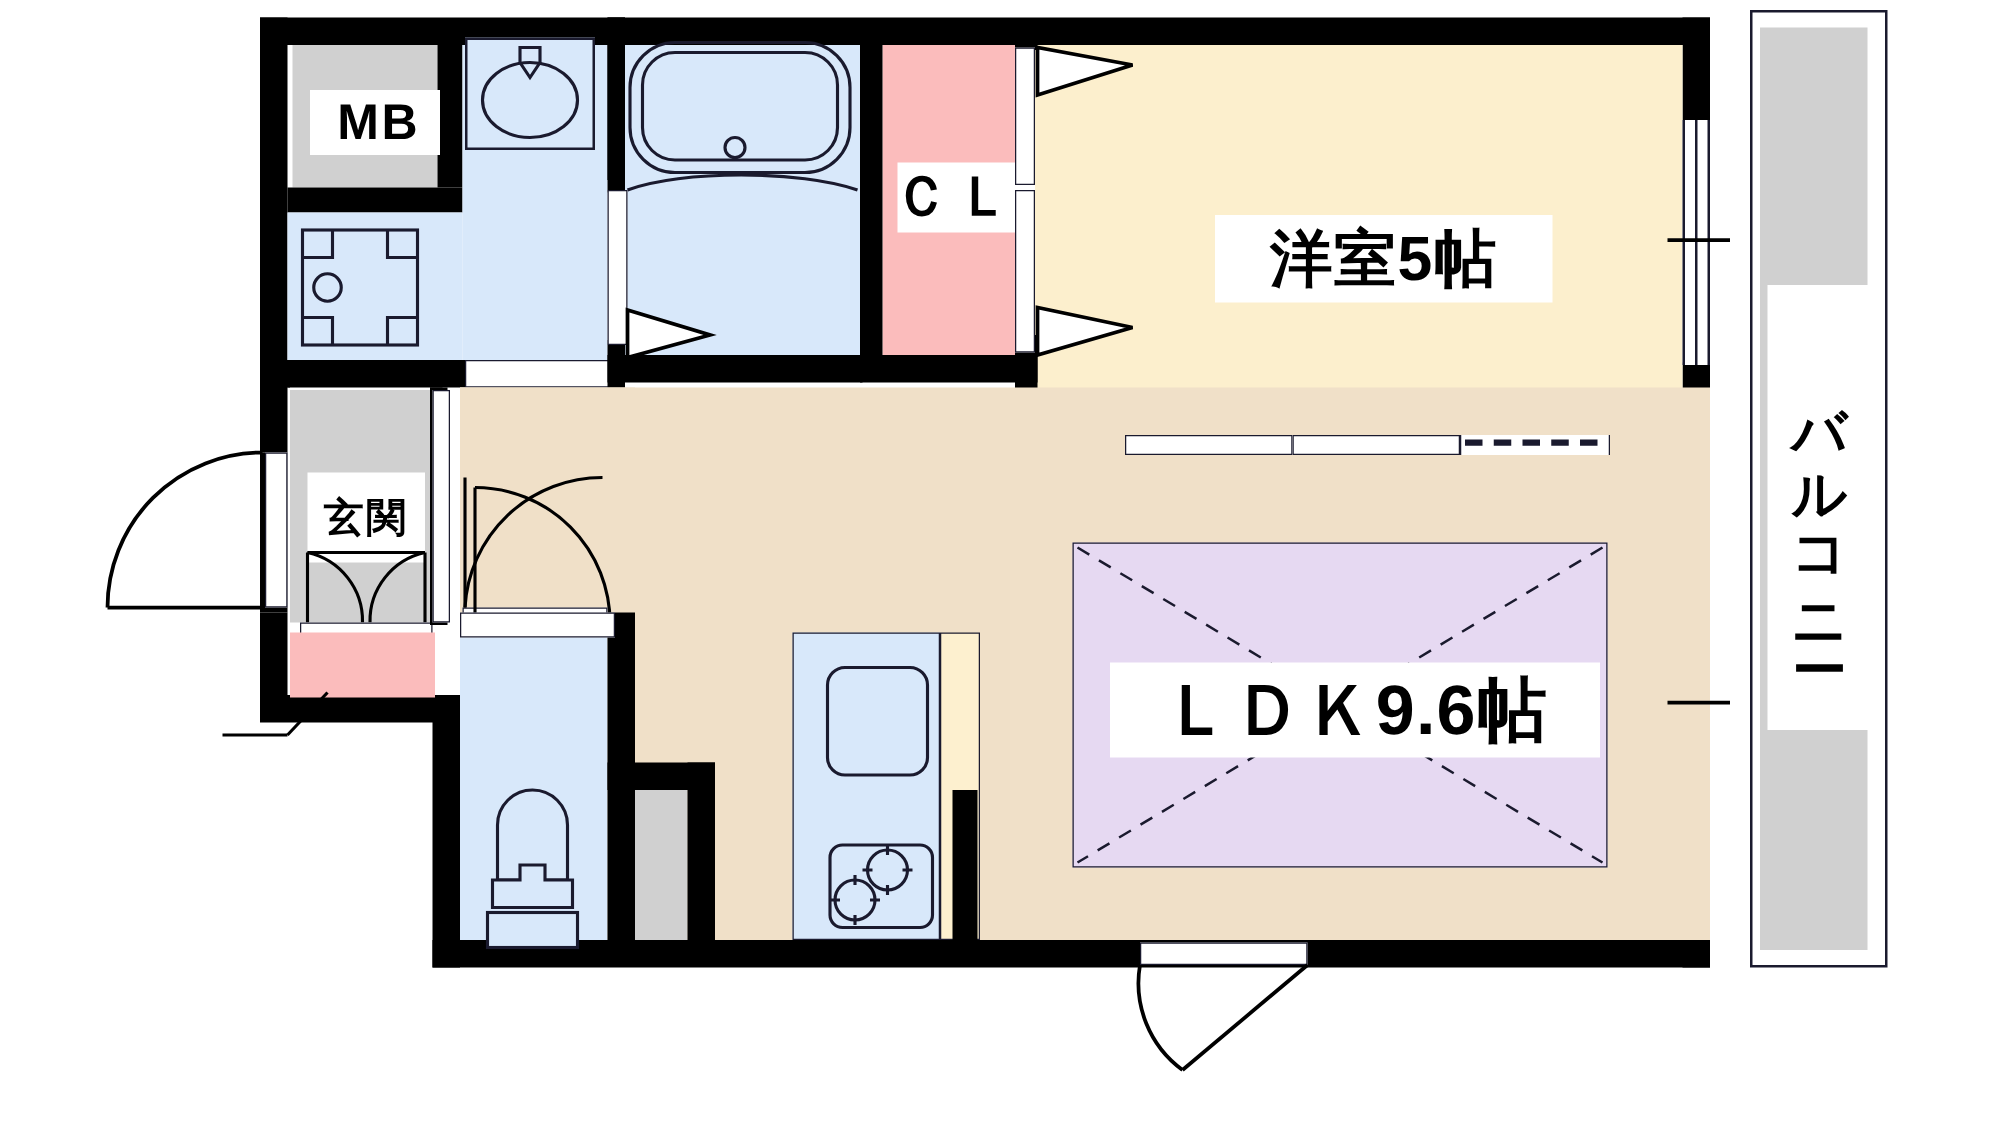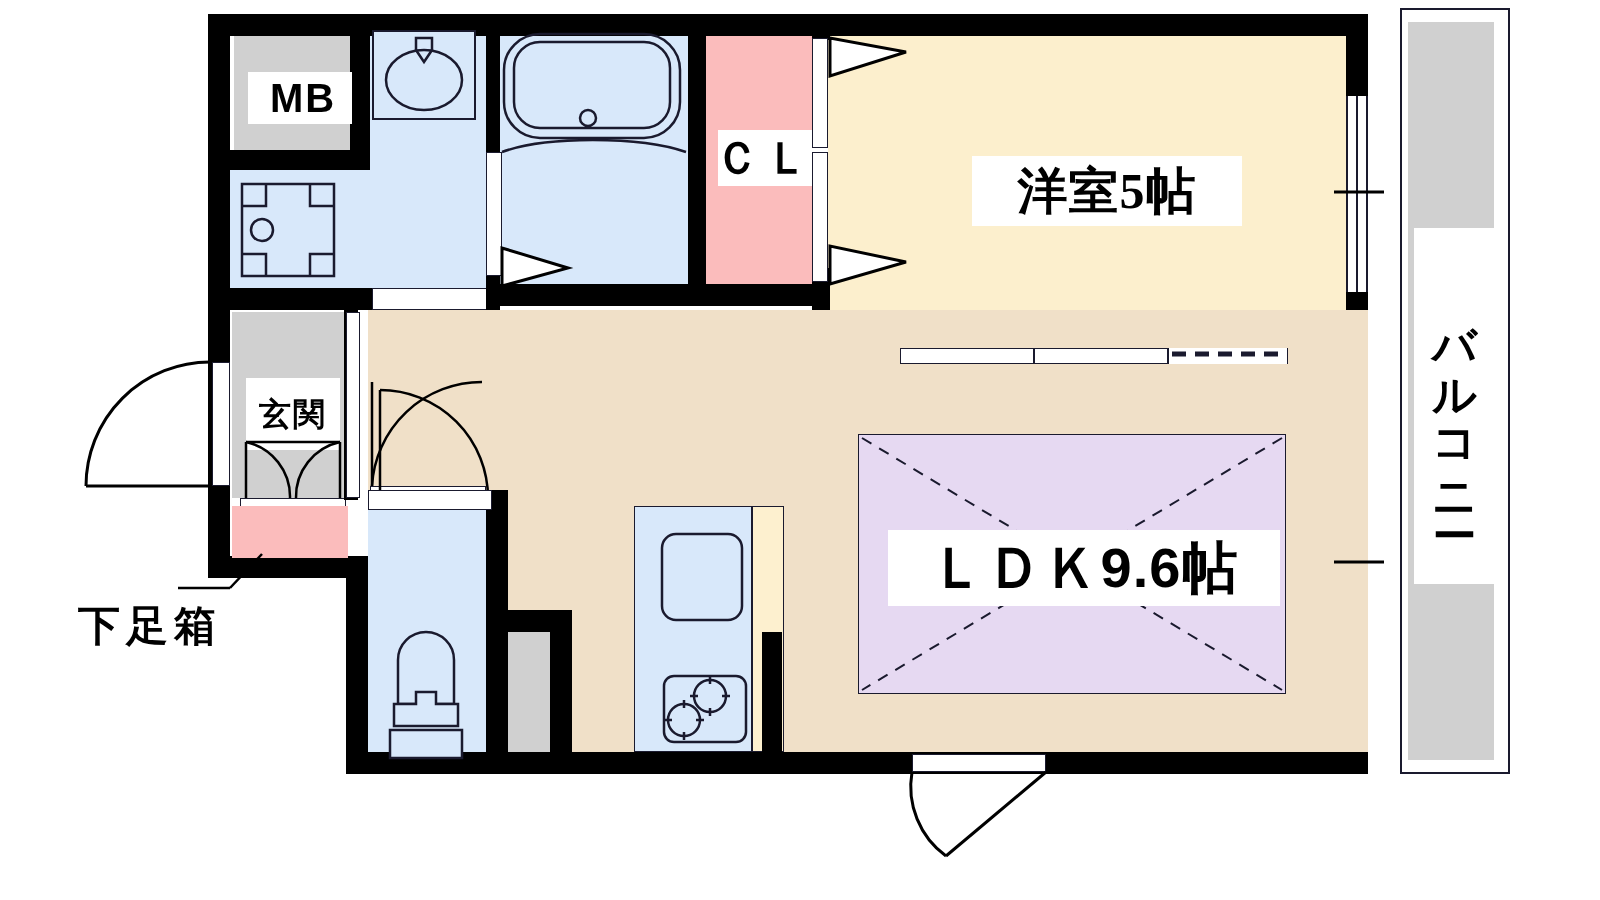--- a/index.html
+++ b/index.html
@@ -75,21 +75,21 @@
   <div class="abs f-wall" style="left:208px;top:490px;width:22px;height:86px;"></div>
   <div class="abs f-wall" style="left:208px;top:556px;width:160px;height:22px;"></div>
   <div class="abs f-wall" style="left:346px;top:556px;width:22px;height:218px;"></div>
 
   <div class="abs f-bed" style="left:828px;top:36px;width:518px;height:326px;"></div>
 
   <div class="abs f-wall" style="left:812px;top:36px;width:18px;height:4px;"></div>
   <div class="abs f-wall" style="left:812px;top:268px;width:18px;height:96px;"></div>
 
   <div class="abs f-wall" style="left:812px;top:344px;width:556px;height:22px;"></div>
-  <div class="lbl lbl-bed" style="left:972px;top:156px;width:250px;height:62px;font-family:Liberation Serif, serif;">洋室5帖</div>
+  <div class="lbl lbl-bed" style="left:972px;top:172px;width:250px;height:62px;">洋室5帖</div>
 
   <div class="abs f-white" style="left:1346px;top:96px;width:22px;height:196px;background:#fff;border-left:2px solid #1a1a2e;border-right:2px solid #1a1a2e;"></div>
   <div class="abs" style="left:1356px;top:96px;width:2px;height:196px;background:#1a1a2e;"></div>
 
   <div class="abs f-white" style="left:1346px;top:414px;width:22px;height:280px;background:#fff;border-left:2px solid #1a1a2e;border-right:2px solid #1a1a2e;"></div>
   <div class="abs" style="left:1356px;top:414px;width:2px;height:280px;background:#1a1a2e;"></div>
 
   <div class="abs f-pink" style="left:706px;top:36px;width:106px;height:248px;"></div>
   <div class="abs f-wall" style="left:688px;top:36px;width:18px;height:248px;"></div>
   <div class="abs f-wall" style="left:688px;top:284px;width:142px;height:22px;"></div>
@@ -159,21 +159,20 @@
   <svg width="1600" height="900">
     <path class="sw" d="M210,362 A124,124 0 0 0 86,486"></path>
     <line class="sw" x1="86" y1="486" x2="212" y2="486"></line>
   </svg>
 
   <div class="abs f-pinkl" style="left:232px;top:506px;width:116px;height:52px;"></div>
   <svg width="1600" height="900">
     <path class="lead" d="M262,554 L230,588"></path>
     <path class="lead" d="M230,588 L178,588"></path>
   </svg>
-  <div class="lbl lbl-shoe" style="left:56px;top:598px;width:180px;height:52px;">下足箱</div>
 
   <div class="abs f-water" style="left:368px;top:506px;width:118px;height:246px;"></div>
   <div class="abs f-wall" style="left:486px;top:490px;width:22px;height:262px;"></div>
 
   <div class="abs f-white ol1" style="left:370px;top:486px;width:116px;height:20px;"></div>
   <svg width="1600" height="900">
     <path class="sw2" d="M372,486 A110,110 0 0 1 482,382"></path>
     <line class="sw2" x1="372" y1="486" x2="372" y2="382"></line>
   </svg>
 

